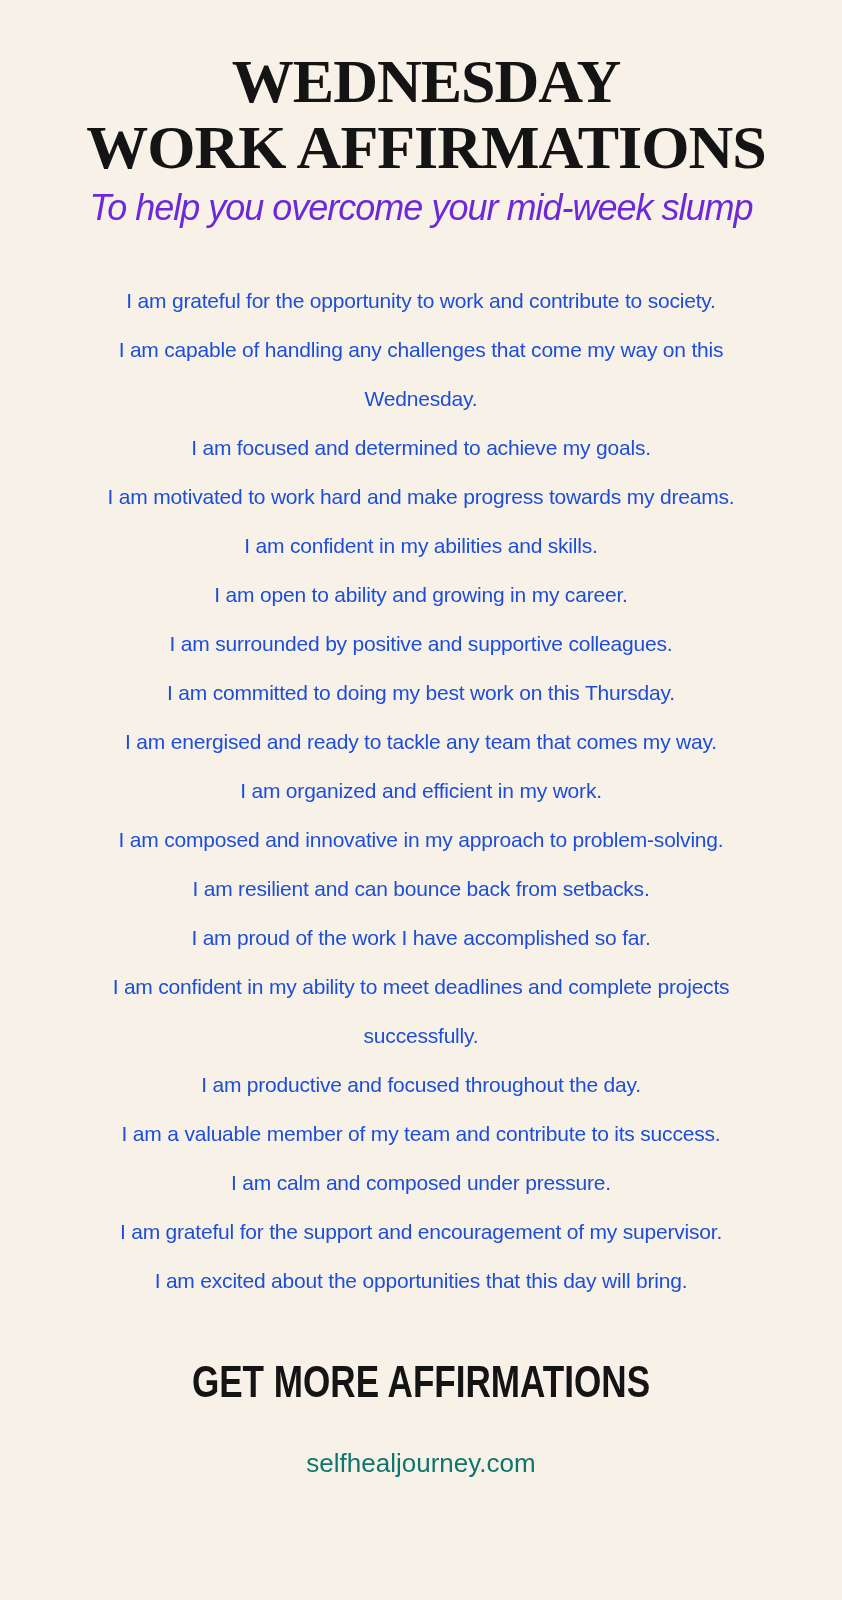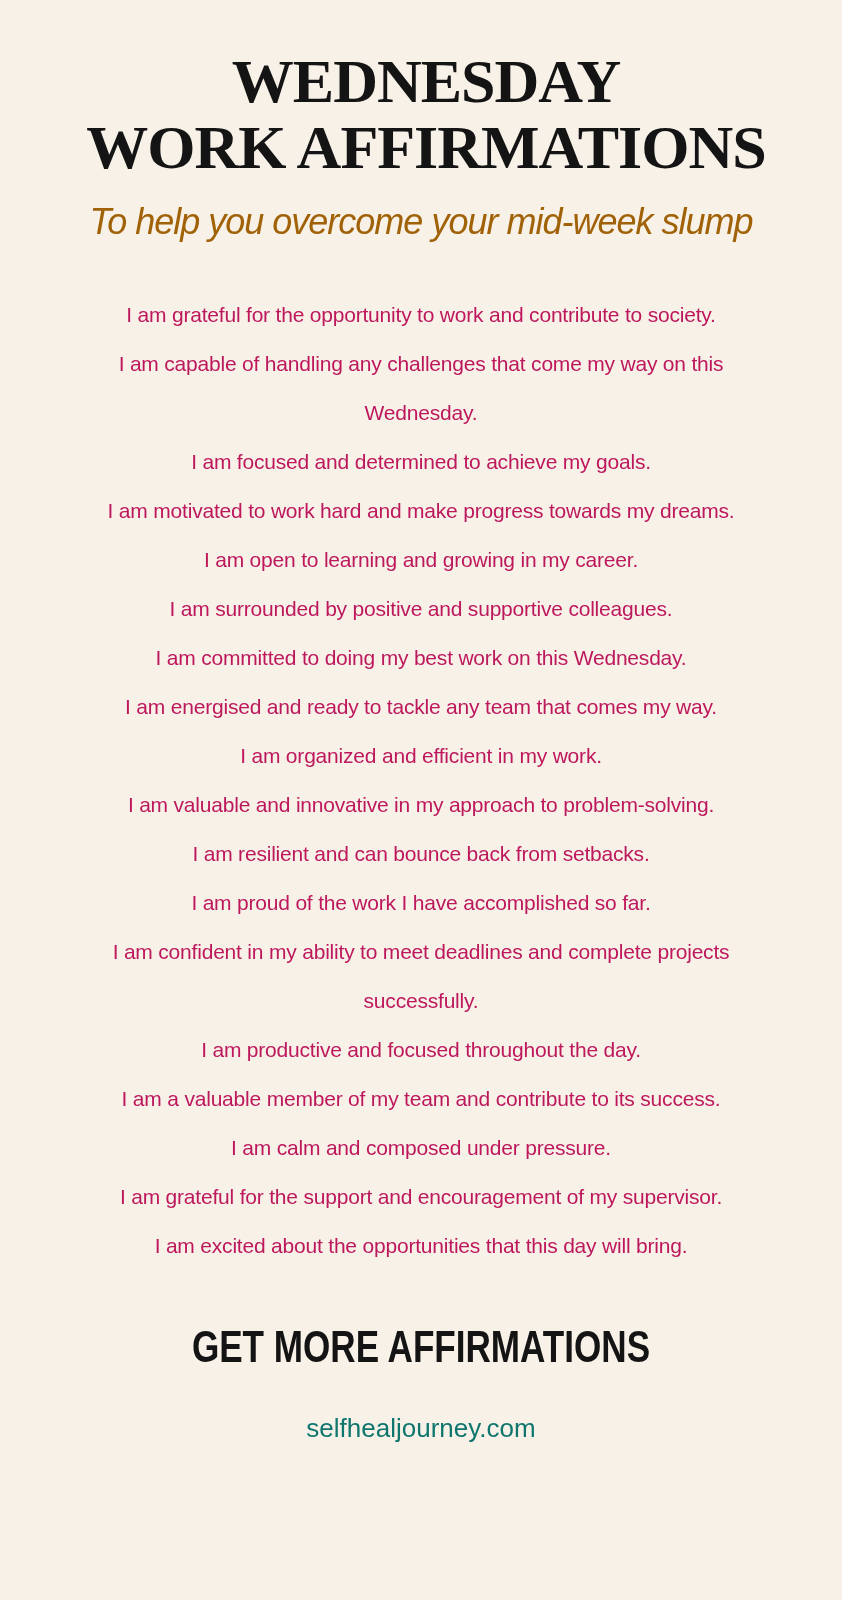--- a/index.html
+++ b/index.html
@@ -27,40 +27,40 @@
     font-family: "Liberation Serif", serif;
     font-weight: 700;
     font-size: 62px;
     line-height: 66px;
     letter-spacing: -1px;
     color: #141414;
     padding-left: 10px;
   }
 
   .subtitle {
-    margin-top: 20px;
+    margin-top: 6px;
     font-style: italic;
     font-weight: 400;
     font-size: 36px;
     line-height: 44px;
     letter-spacing: -1px;
-    color: #a16207;
+    color: #6d28d9;
   }
 
   .affirmations {
     width: 760px;
     margin: 46px auto 0 auto;
   }
 
   .affirmation {
     font-size: 21px;
     line-height: 49px;
     letter-spacing: -0.2px;
     white-space: pre-line;   
-    color: #be185d;
+    color: #1d4ed8;
   }
 
   .cta {
     margin-top: 50px;
     font-size: 45px;
     line-height: 54px;
     font-weight: 700;
     letter-spacing: 0px;
     transform: scaleX(0.78); 
     transform-origin: 50% 50%;
@@ -85,26 +85,27 @@
   </h1>
 
   <div class="subtitle">To help you overcome your mid-week slump</div>
 
   <div class="affirmations">
       <p class="affirmation">I am grateful for the opportunity to work and contribute to society.</p>
       <p class="affirmation">I am capable of handling any challenges that come my way on this
 Wednesday.</p>
       <p class="affirmation">I am focused and determined to achieve my goals.</p>
       <p class="affirmation">I am motivated to work hard and make progress towards my dreams.</p>
-      <p class="affirmation">I am open to learning and growing in my career.</p>
+      <p class="affirmation">I am confident in my abilities and skills.</p>
+      <p class="affirmation">I am open to ability and growing in my career.</p>
       <p class="affirmation">I am surrounded by positive and supportive colleagues.</p>
-      <p class="affirmation">I am committed to doing my best work on this Wednesday.</p>
+      <p class="affirmation">I am committed to doing my best work on this Thursday.</p>
       <p class="affirmation">I am energised and ready to tackle any team that comes my way.</p>
       <p class="affirmation">I am organized and efficient in my work.</p>
-      <p class="affirmation">I am valuable and innovative in my approach to problem-solving.</p>
+      <p class="affirmation">I am composed and innovative in my approach to problem-solving.</p>
       <p class="affirmation">I am resilient and can bounce back from setbacks.</p>
       <p class="affirmation">I am proud of the work I have accomplished so far.</p>
       <p class="affirmation">I am confident in my ability to meet deadlines and complete projects
 successfully.</p>
       <p class="affirmation">I am productive and focused throughout the day.</p>
       <p class="affirmation">I am a valuable member of my team and contribute to its success.</p>
       <p class="affirmation">I am calm and composed under pressure.</p>
       <p class="affirmation">I am grateful for the support and encouragement of my supervisor.</p>
       <p class="affirmation">I am excited about the opportunities that this day will bring.</p>
     </div>

